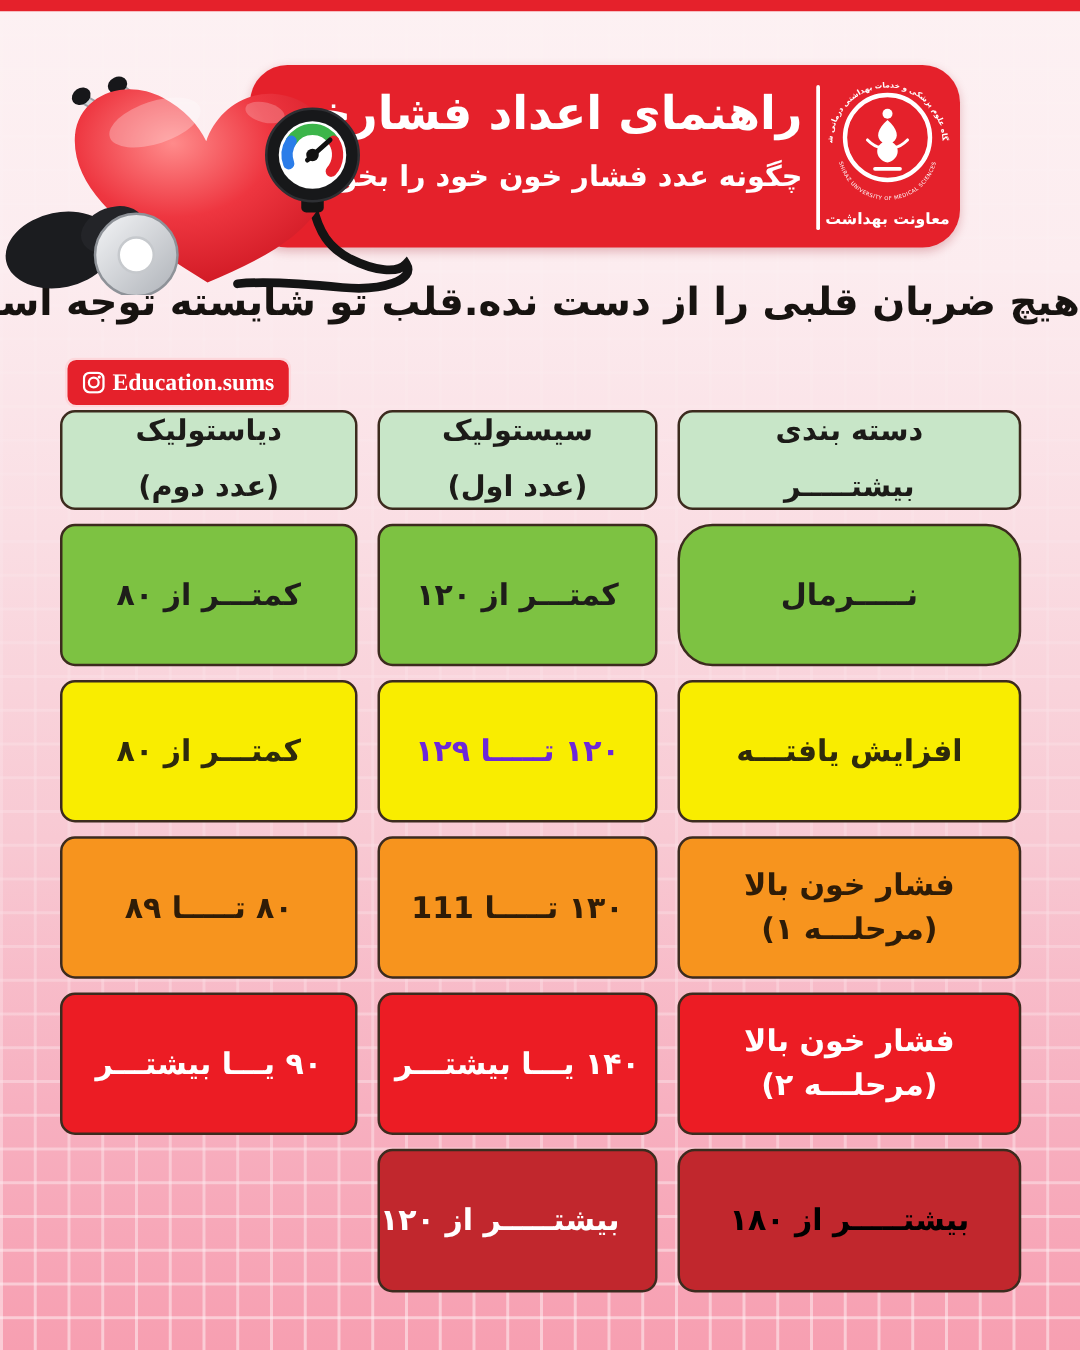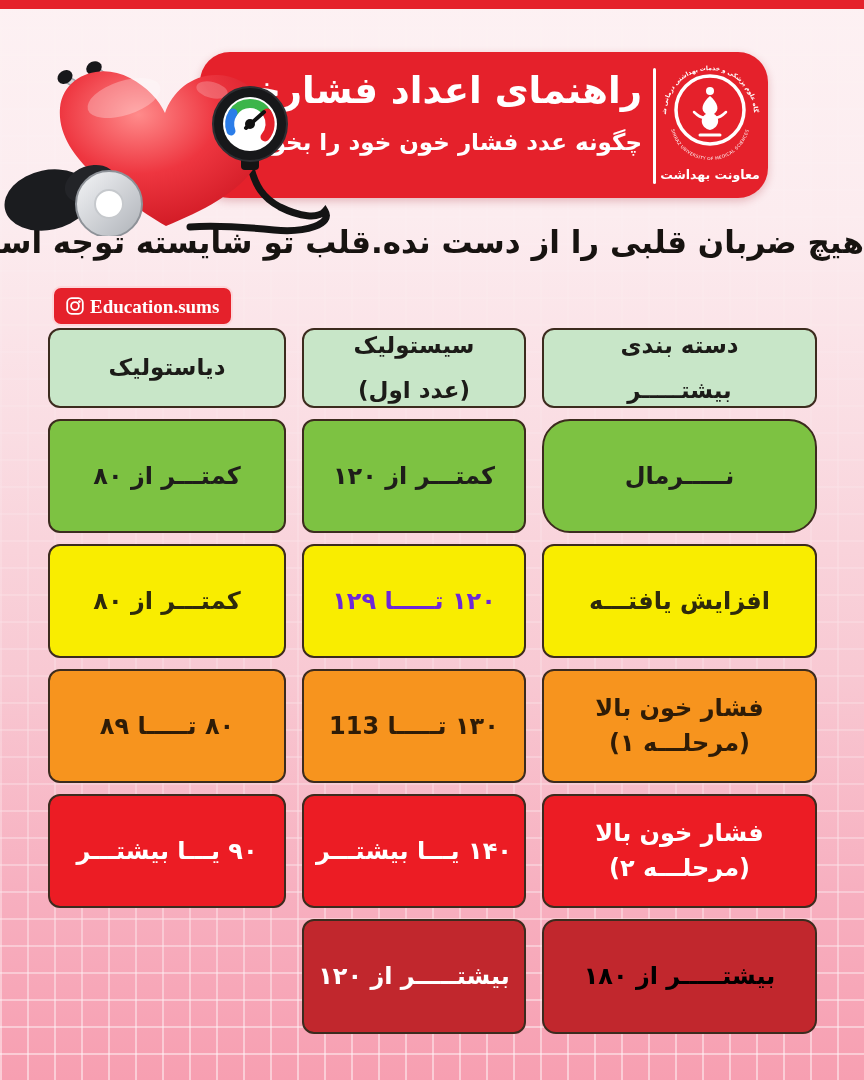--- a/index.html
+++ b/index.html
@@ -161,20 +161,21 @@
     <div class="cell hcell" style="background: rgb(200, 230, 200);">
       <span>دسته بندی</span>
       <span>بیشتـــــر</span>
     </div>
     <div class="cell hcell" style="background: rgb(200, 230, 200);">
       <span>سیستولیک</span>
       <span>(عدد اول)</span>
     </div>
     <div class="cell hcell" style="background: rgb(200, 230, 200);">
       <span>دیاستولیک</span>
+      <span>(عدد دوم)</span>
     </div>
 
     <div class="cell bcell" style="background: rgb(125, 194, 66); color: rgb(30, 29, 26); border-radius: 28px;">
       <span>نـــــرمال</span>
       <span></span>
     </div>
     <div class="cell bcell" style="background: rgb(125, 194, 66); color: rgb(30, 29, 26);">
       <span>کمتـــر از ۱۲۰</span>
     </div>
     <div class="cell bcell" style="background: rgb(125, 194, 66); color: rgb(30, 29, 26);">
@@ -190,37 +191,37 @@
     </div>
     <div class="cell bcell" style="background: rgb(249, 237, 0); color: rgb(46, 42, 12);">
       <span>کمتـــر از ۸۰</span>
     </div>
 
     <div class="cell bcell" style="background: rgb(247, 148, 30); color: rgb(47, 28, 7);">
       <span>فشار خون بالا</span>
       <span>(مرحلـــه ۱)</span>
     </div>
     <div class="cell bcell" style="background: rgb(247, 148, 30); color: rgb(47, 28, 7);">
-      <span>۱۳۰ تـــــا 113</span>
+      <span>۱۳۰ تـــــا 111</span>
     </div>
     <div class="cell bcell" style="background: rgb(247, 148, 30); color: rgb(47, 28, 7);">
       <span>۸۰ تـــــا ۸۹</span>
     </div>
 
     <div class="cell bcell" style="background: rgb(236, 28, 36); color: rgb(255, 255, 255);">
       <span>فشار خون بالا</span>
       <span>(مرحلـــه ۲)</span>
     </div>
     <div class="cell bcell" style="background: rgb(236, 28, 36); color: rgb(255, 255, 255);">
       <span>۱۴۰ یـــا بیشتـــر</span>
     </div>
     <div class="cell bcell" style="background: rgb(236, 28, 36); color: rgb(255, 255, 255);">
       <span>۹۰ یـــا بیشتـــر</span>
     </div>
 
     <div class="cell bcell" style="background: rgb(193, 39, 45); color: #000000; border-radius: 14px;">
       <span>بیشتـــــر از ۱۸۰</span>
     </div>
-    <div class="cell bcell" style="background: rgb(193, 39, 45); color: rgb(255, 255, 255);">
+    <div class="cell bcell" style="background: rgb(193, 39, 45); color: rgb(255, 255, 255); align-items: flex-end;">
       <span>بیشتـــــر از ۱۲۰</span>
     </div>
   </div>
 </div>
 
 </body></html>

